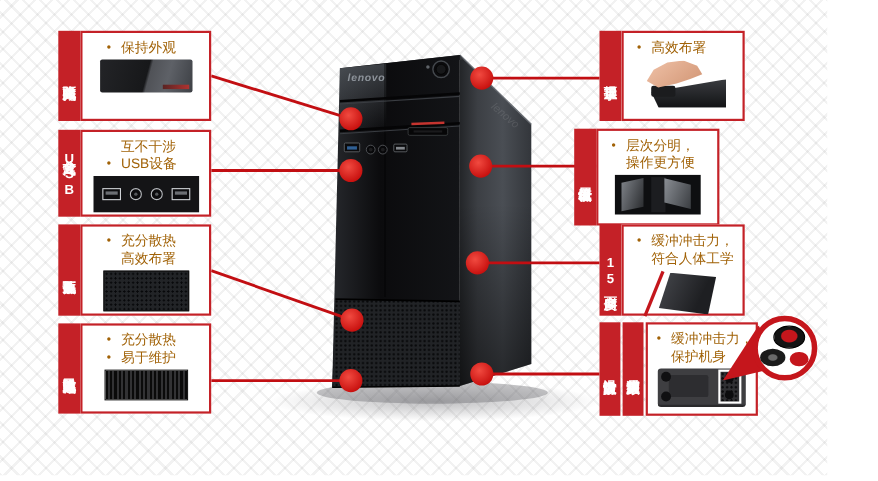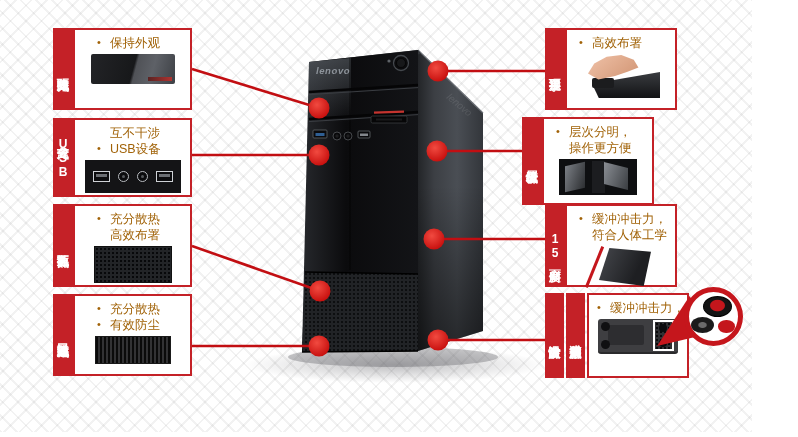--- a/index.html
+++ b/index.html
@@ -214,21 +214,21 @@
       </div>
       <div class="photo p3"></div>
     </div>
   </div>
 
   <div class="callout" style="left:53px;top:294px;width:139px;height:82px">
     <div class="strip">隐藏式通风口</div>
     <div class="cbox">
       <div class="blines">
         <div class="bline"><span class="blt">•</span><span>充分散热</span></div>
-        <div class="bline"><span class="blt">•</span><span>有效防尘</span></div>
+        <div class="bline"><span class="blt">•</span><span>易于维护</span></div>
       </div>
       <div class="photo p4"></div>
     </div>
   </div>
 
   <div class="callout rightside" style="left:545px;top:28px;width:132px;height:82px">
     <div class="strip">顶置提手</div>
     <div class="cbox">
       <div class="blines">
         <div class="bline"><span class="blt">•</span><span>高效布署</span></div>
@@ -269,20 +269,21 @@
       </div>
     </div>
   </div>
 
   <div class="callout rightside" style="left:545px;top:293px;width:132px;height:85px">
     <div class="strip narrow">波浪防滑设计</div>
     <div class="strip narrow">猫爪减震脚垫</div>
     <div class="cbox" style="padding-left:2px;padding-right:2px;">
       <div class="blines" style="padding-left:6px;">
         <div class="bline"><span class="blt">•</span><span>缓冲冲击力，</span></div>
+        <div class="bline cont">保护机身</div>
       </div>
       <div class="photo p8">
         <span class="p8-inner"></span>
         <span class="p8-foot" style="left:3px;top:3px;"></span>
         <span class="p8-foot" style="left:3px;top:21px;"></span>
         <span class="p8-dots"></span>
       </div>
     </div>
   </div>
 

